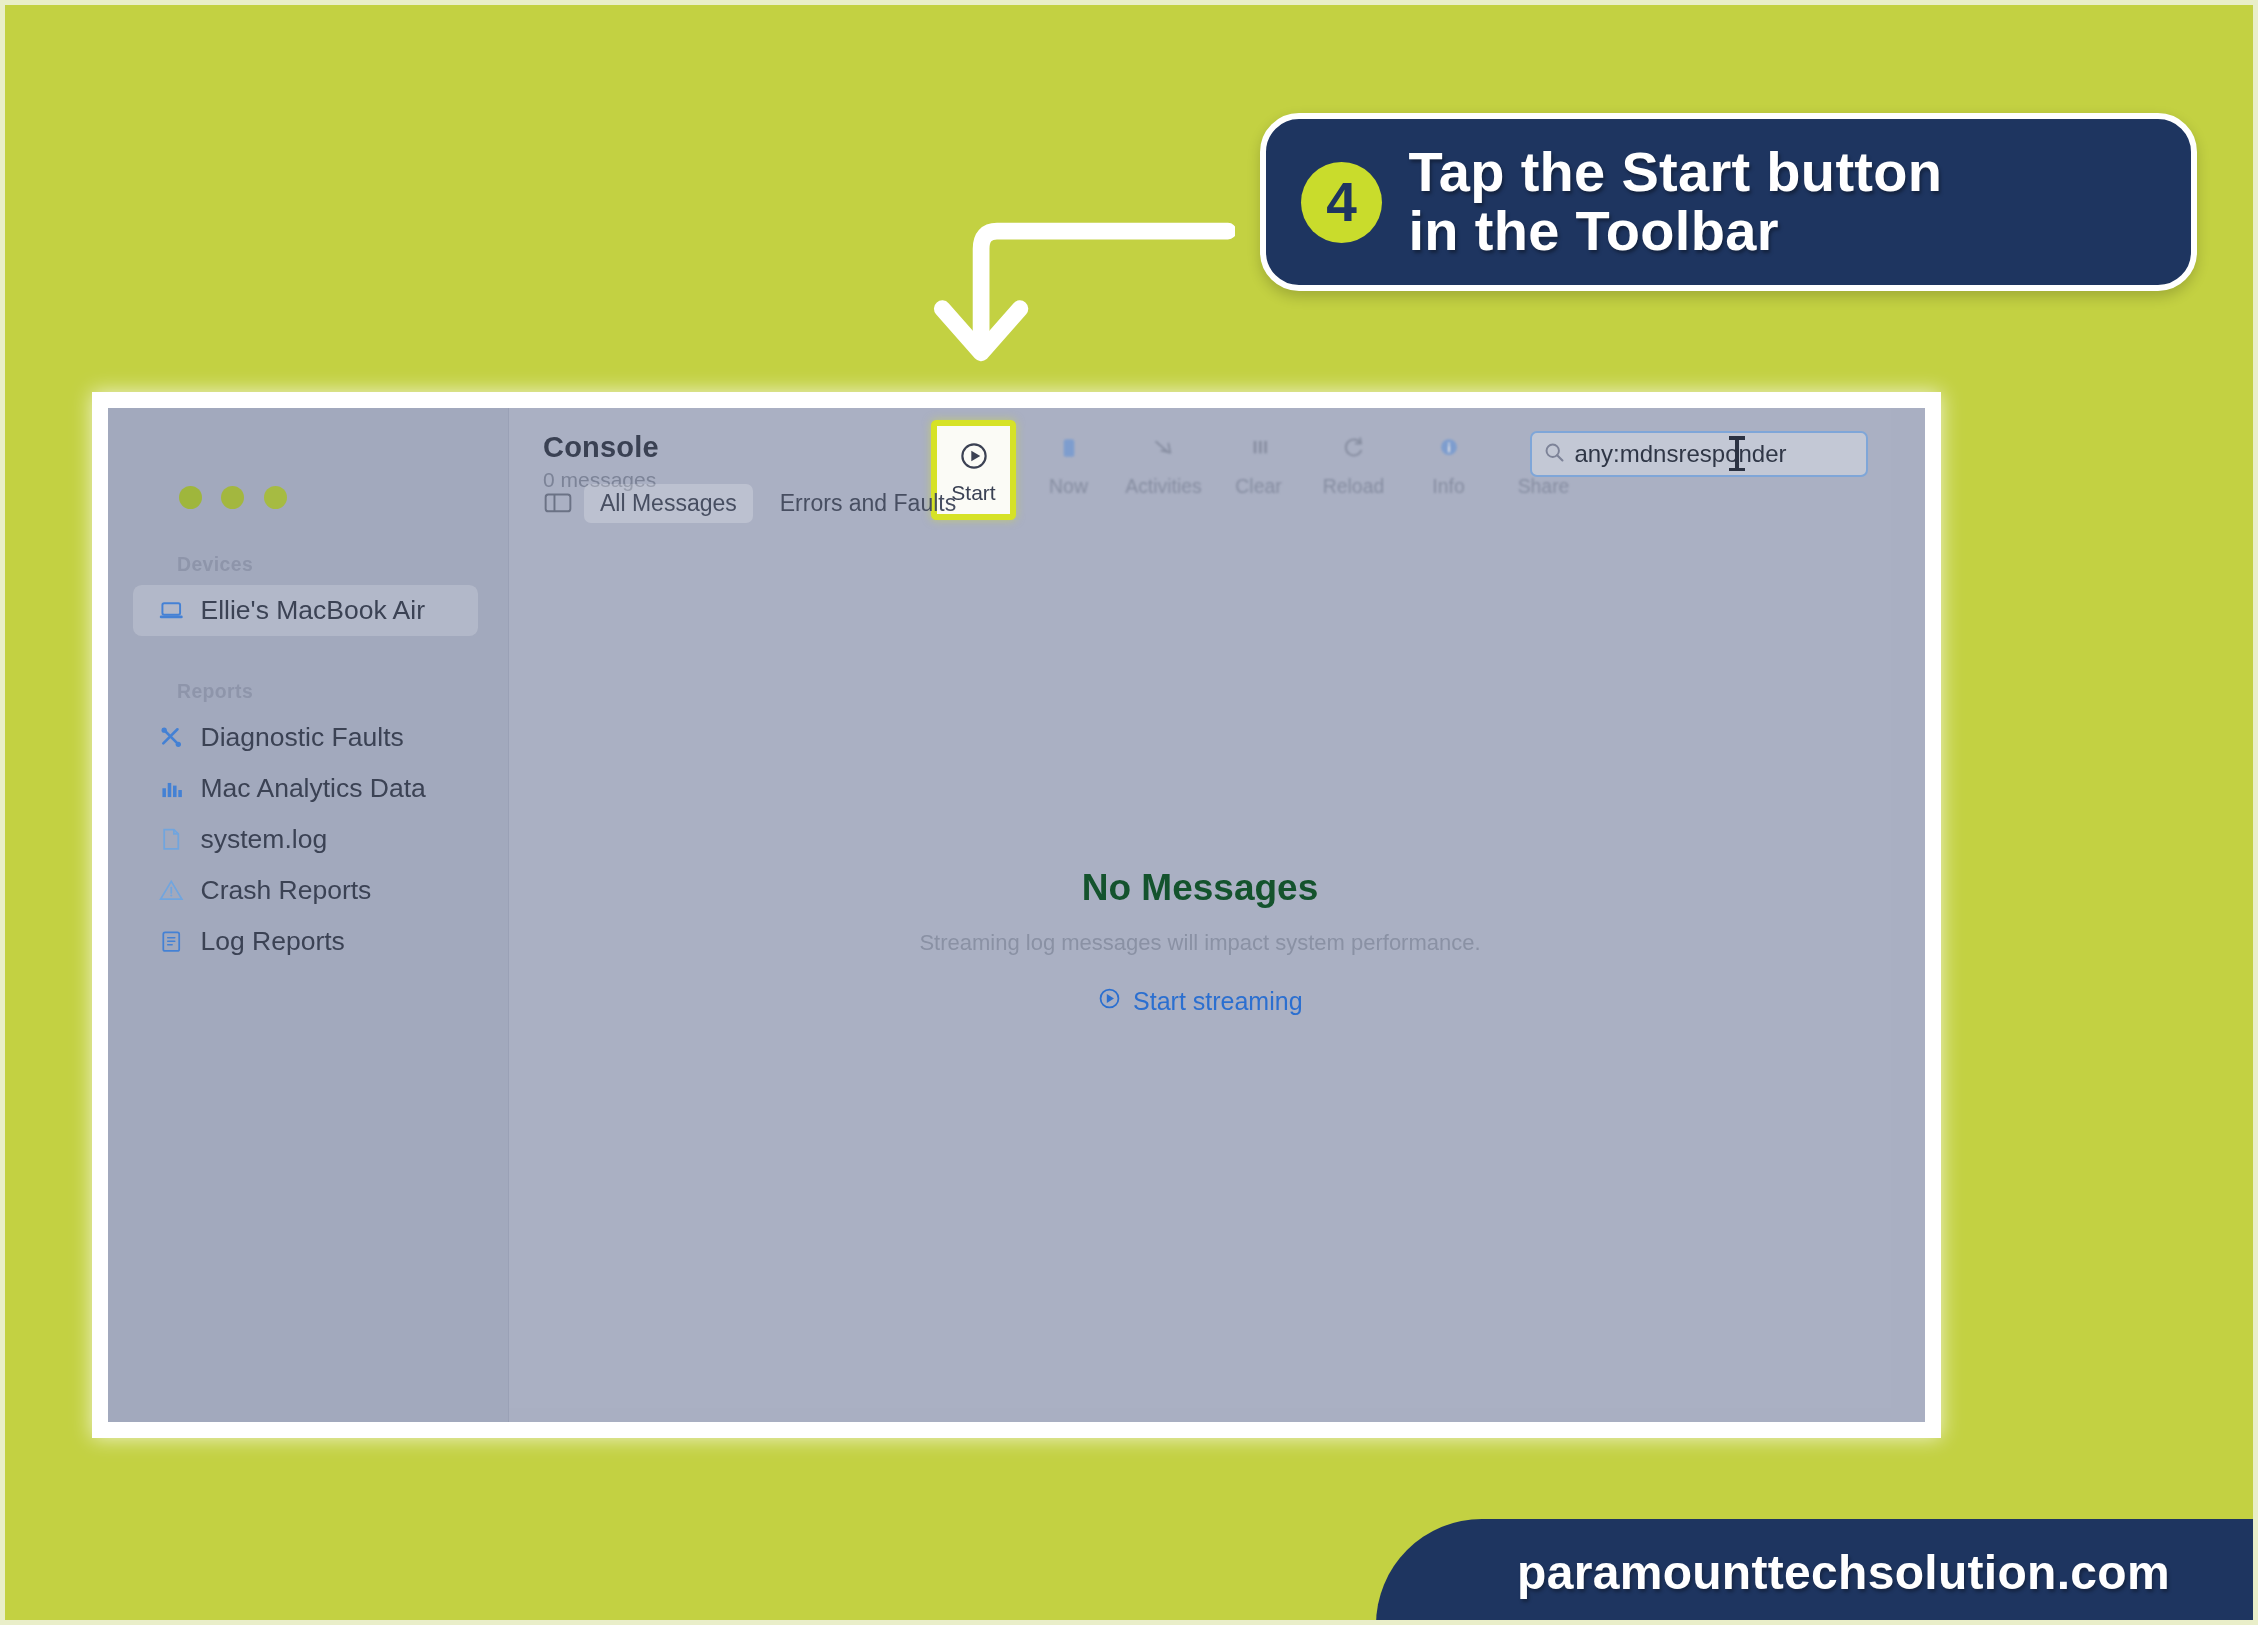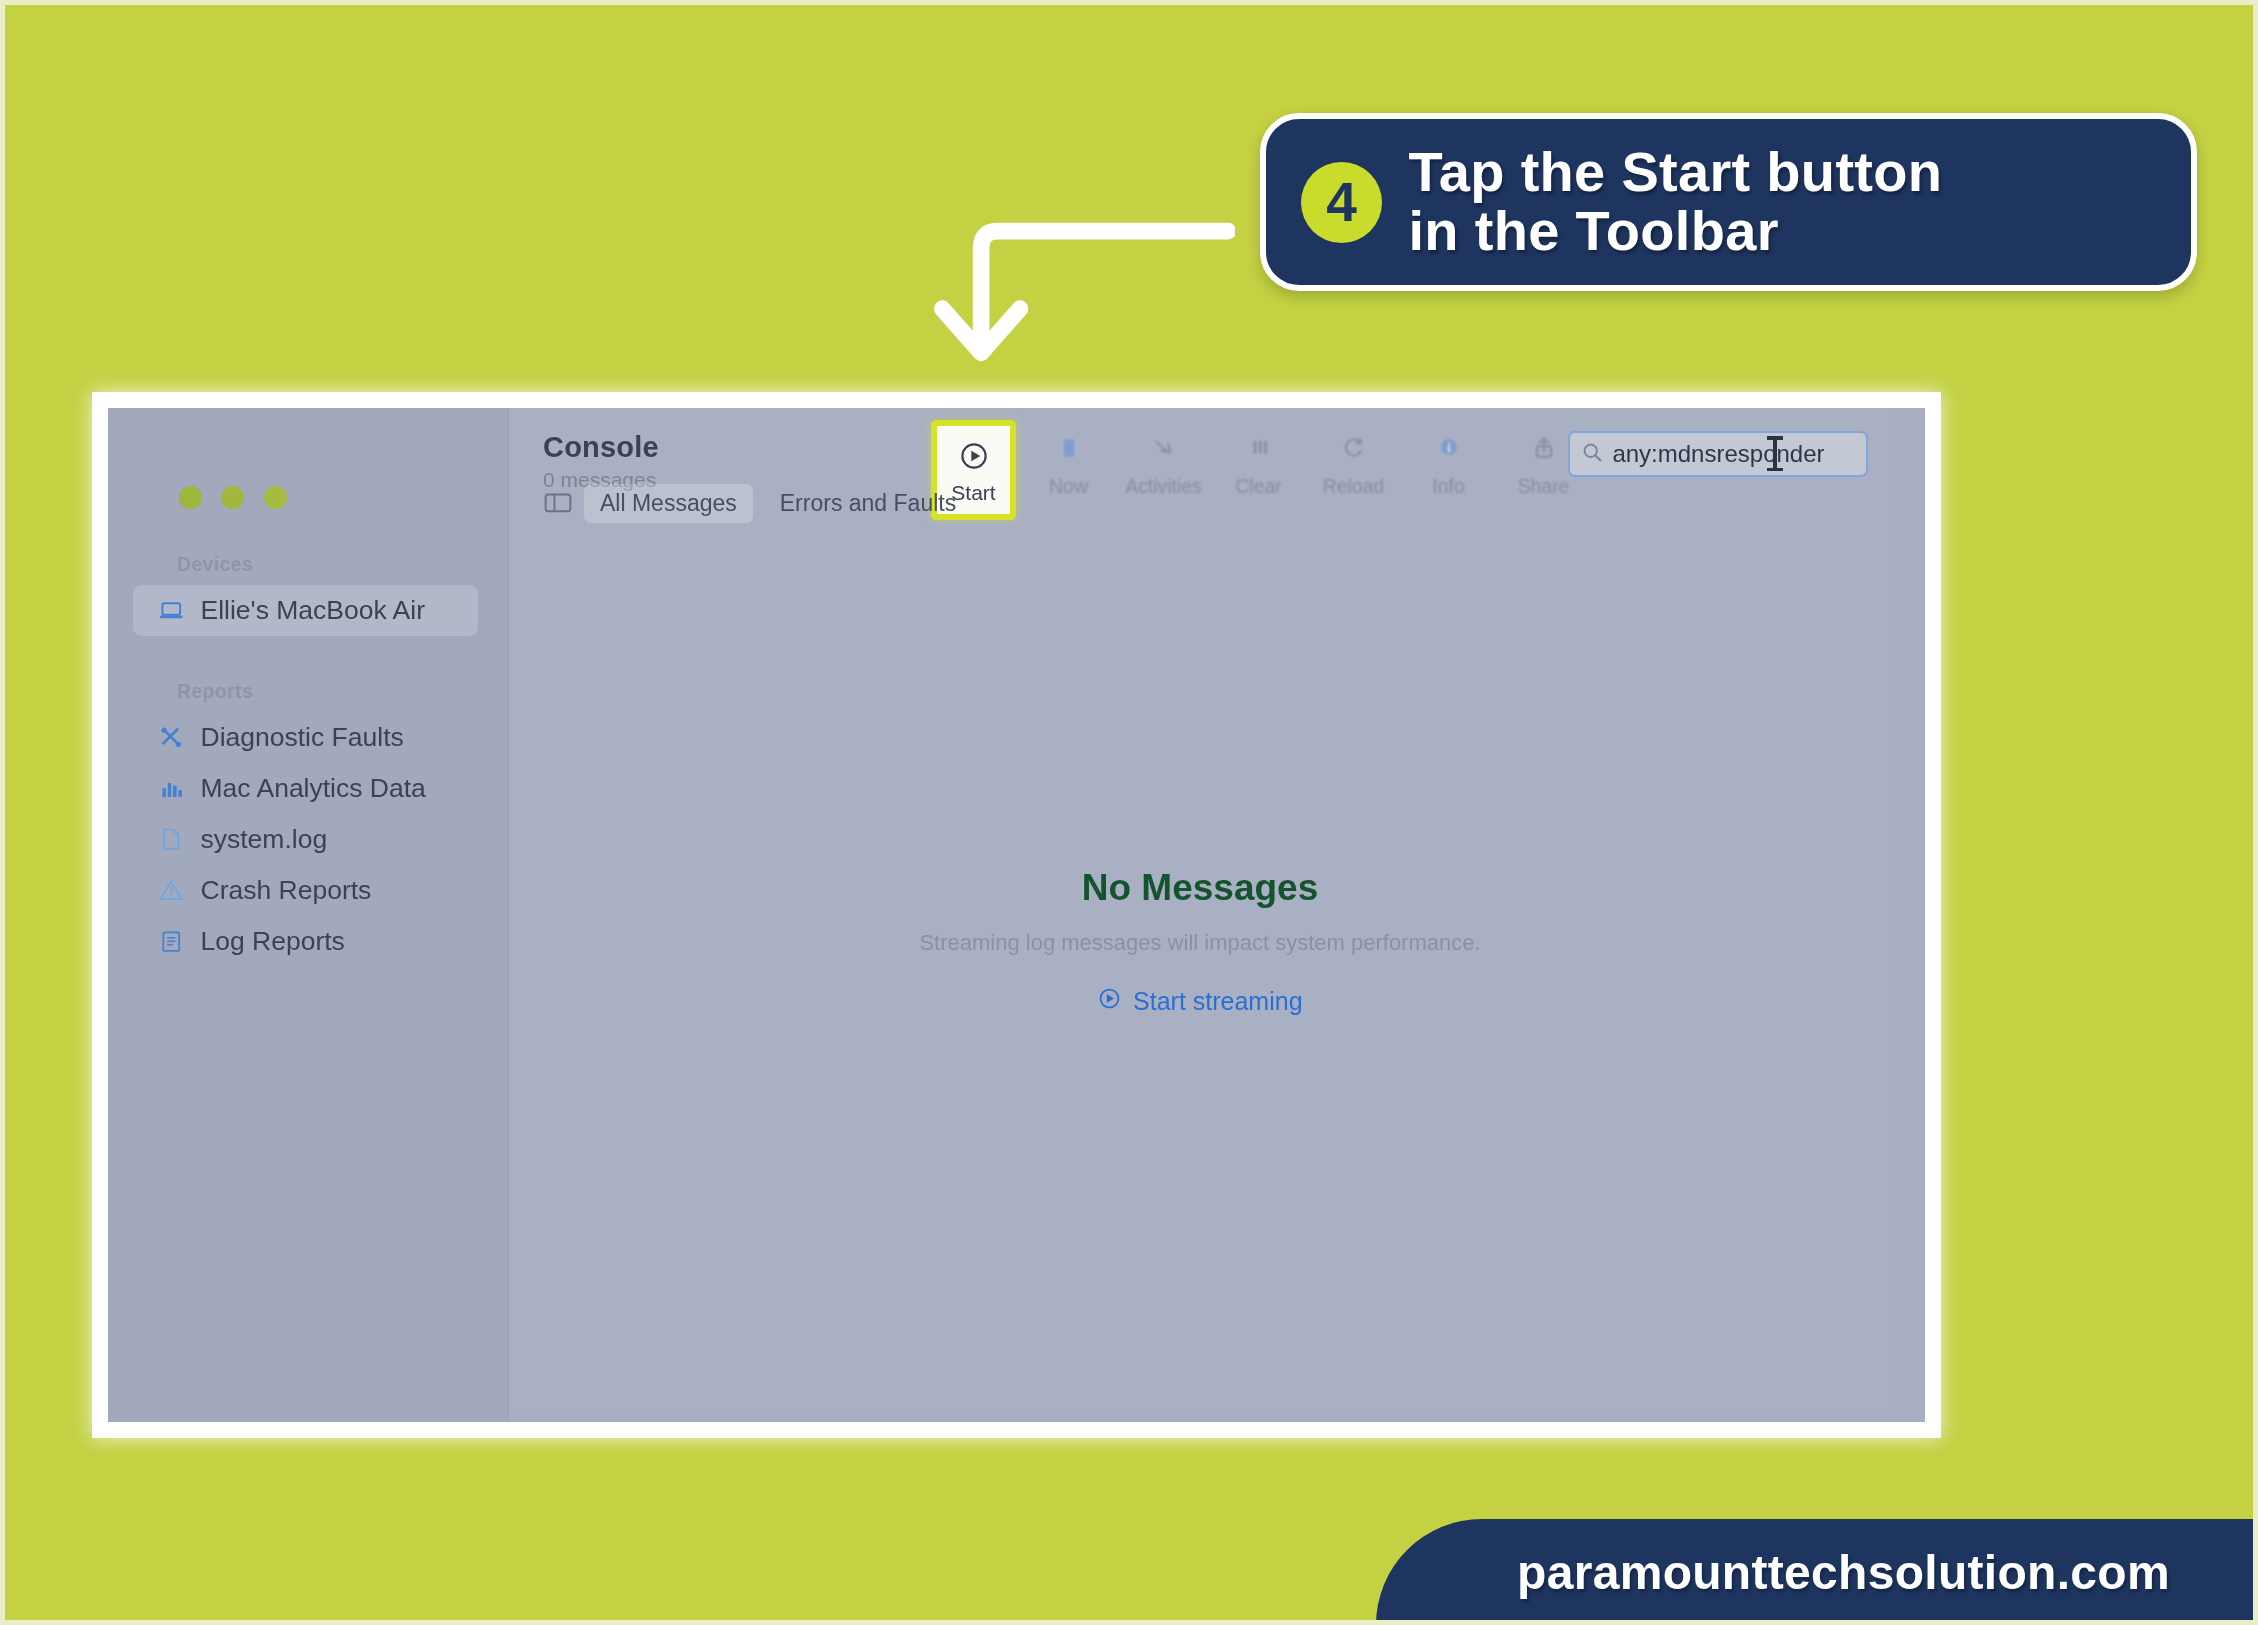--- a/index.html
+++ b/index.html
@@ -223,21 +223,21 @@
     font-size: 21px;
     filter: none;
     font-weight: 500;
   }
 
   
   .search-wrap {
     position: absolute;
     right: 23px;
     top: 23px;
-    width: 300px;
+    width: 338px;
     height: 46px;
   }
   .search-field {
     width: 100%;
     height: 100%;
     background: #c3c8d5;
     border: 2.6px solid #7fa6d8;
     border-radius: 7px;
     display: flex;
     align-items: center;

